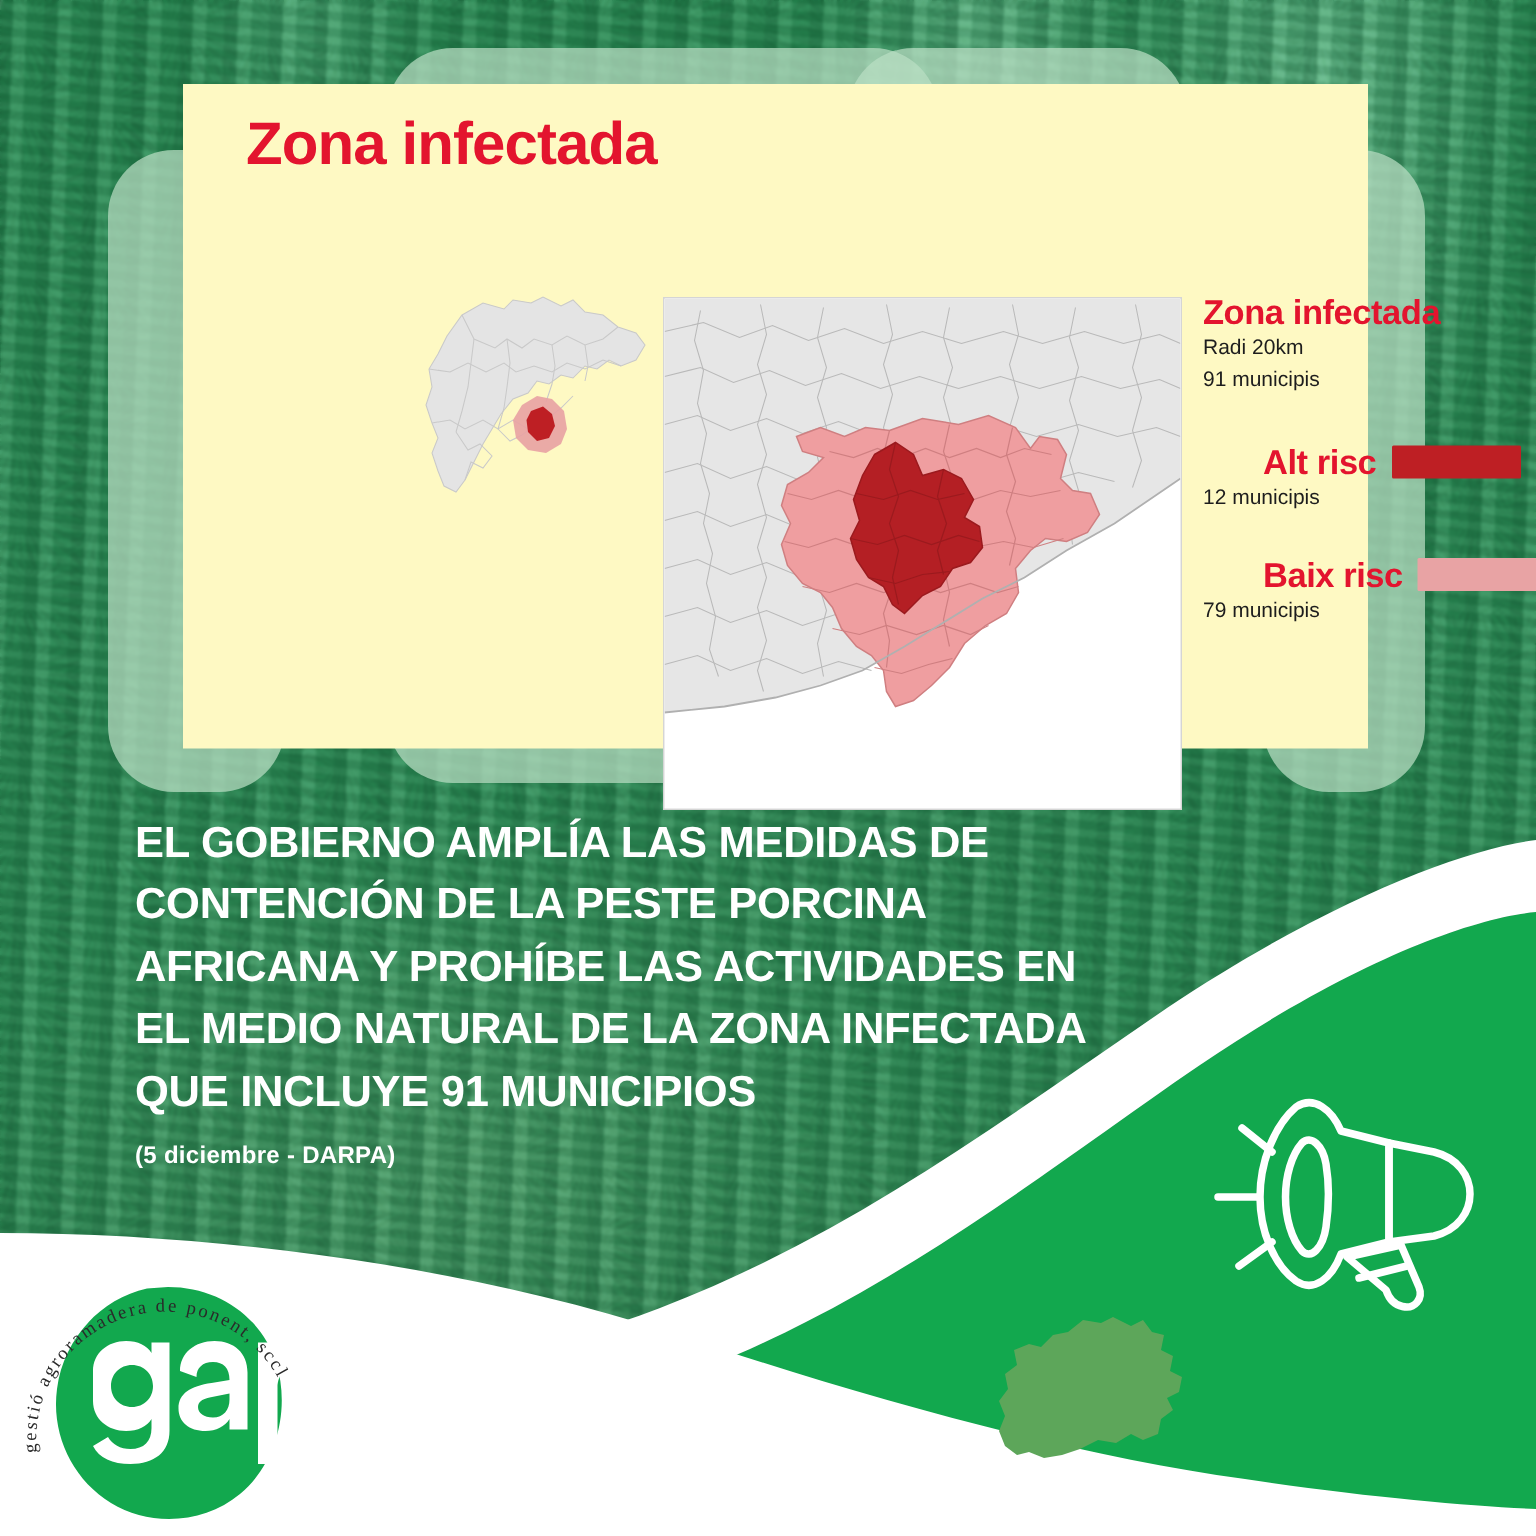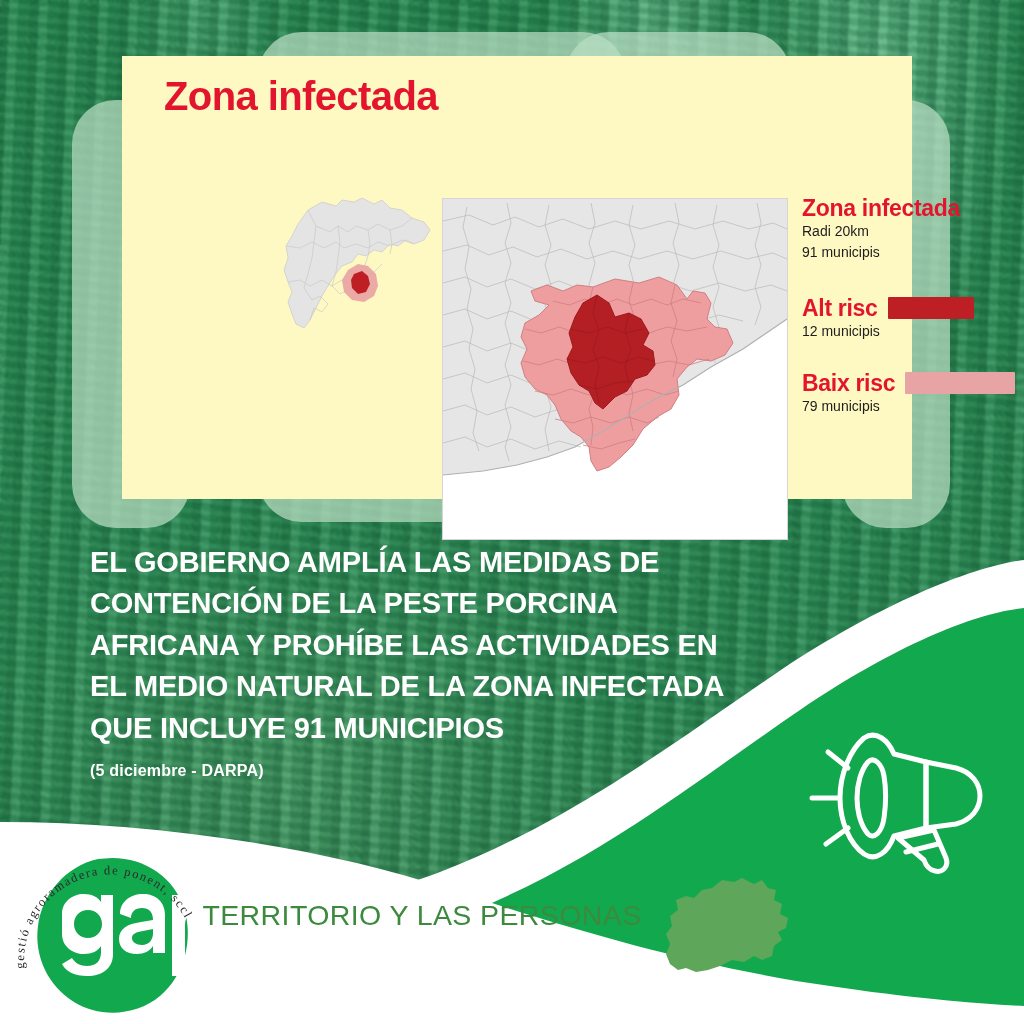--- a/index.html
+++ b/index.html
@@ -48,21 +48,21 @@
   .inset{position:absolute;left:156px;top:140px;width:158px;height:145px;}
   
   .mainmap{position:absolute;left:320px;top:142px;width:344px;height:340px;
     background:#fff;border:1px solid #d5d5d5;overflow:hidden;}
 
   
   .legend{position:absolute;left:680px;top:140px;width:225px;}
   .lg-h{font-size:23px;font-weight:bold;color:#e3142e;letter-spacing:-.3px;line-height:1.05;}
   .lg-sub{font-size:14px;color:#1d1d1d;line-height:1.35;margin-top:2px;}
   .lg-row{display:flex;align-items:center;gap:10px;}
-  .lg-row .lg-h{white-space:nowrap;}
+  .lg-row .lg-h{white-space:nowrap;margin-left:40px;}
   .sw{height:22px;border-radius:1px;}
   .sw-high{width:86px;background:#be1f24;}
   .sw-low{width:110px;background:#e8a3a4;}
   .lg-block-2{margin-top:34px;}
   .lg-block-3{margin-top:30px;}
 
   
   .headline{position:absolute;left:90px;top:542px;width:640px;
     color:#fff;font-size:29px;font-weight:bold;line-height:1.43;letter-spacing:-.2px;
     text-transform:uppercase;}
@@ -275,21 +275,20 @@
       <path d="M158,59 L170,59 L170,66 C173,61 179,58 186,58 L186,74 C177,74 171,80 171,89
                L171,140 L158,140 Z"></path>
     </g>
 
     <text font-size="12.5" font-family="'Liberation Serif', serif" fill="#2a2a2a" letter-spacing="1.6">
       <textPath href="#arcpath" startOffset="6%">gestió agroramadera de ponent, sccl</textPath>
     </text>
   </svg>
 
   <div class="tagline">
-    <div>TERRITORIO Y LAS PERSONAS</div>
   </div>
 
   <svg class="territory" viewBox="0 0 190 122">
     <path d="M62,12 L72,4 L84,6 L92,2 L104,8 L112,4 L118,12 L126,14 L124,24 L132,28 L130,38
              L138,42 L136,52 L128,56 L132,64 L124,70 L122,80 L112,84 L104,80 L94,86 L82,84
              L70,90 L58,94 L46,96 L36,92 L28,94 L20,88 L16,78 L20,68 L16,58 L22,50 L20,40
              L28,34 L26,24 L36,20 L44,22 L52,14 Z" fill="#5da65a"></path>
   </svg>
 
 </div>

